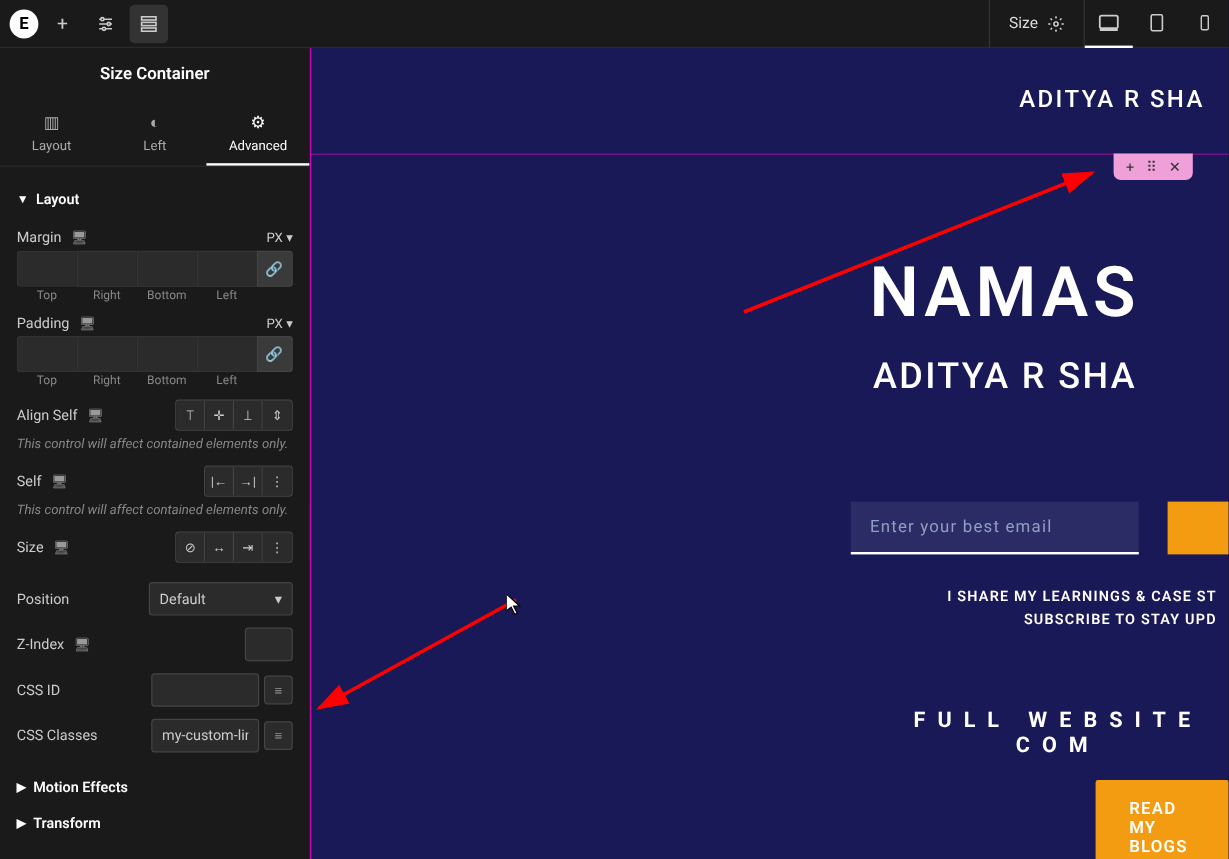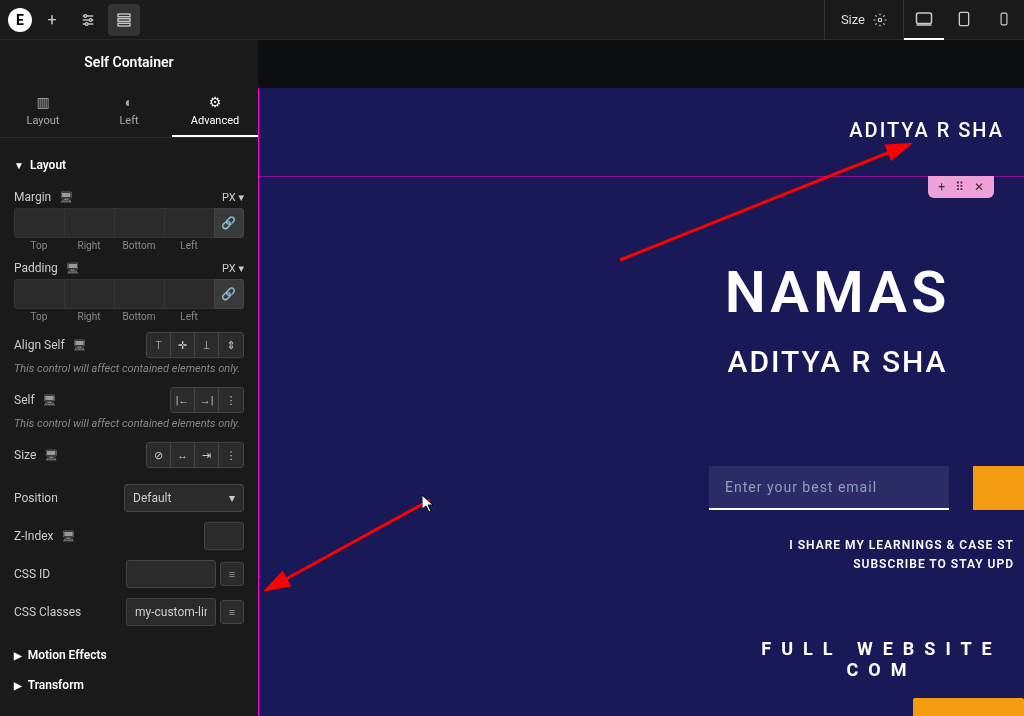--- a/index.html
+++ b/index.html
@@ -49,21 +49,21 @@
 .btn-group .bg-btn:last-child { border-right: none; }
 
 .select { background: #2b2b2b; border: 1px solid #444; color: #ccc; padding: 6px 8px; border-radius: 3px; font-size: 12px; width: 120px; display: flex; align-items: center; justify-content: space-between; cursor: pointer; }
 .text-input { background: #2b2b2b; border: 1px solid #444; color: #ccc; padding: 6px 8px; border-radius: 3px; font-size: 12px; width: 90px; }
 .small-input { width: 40px; }
 .input-wrap { display: flex; align-items: center; gap: 4px; }
 .dyn-btn { width: 24px; height: 24px; background: #2b2b2b; border: 1px solid #444; border-radius: 3px; display: flex; align-items: center; justify-content: center; color: #999; cursor: pointer; font-size: 11px; }
 
 .collapse-handle { position: absolute; right: -12px; top: 382px; width: 12px; height: 44px; background: #2a2a2a; border-radius: 0 4px 4px 0; display: flex; align-items: center; justify-content: center; color: #999; font-size: 10px; cursor: pointer; }
 
-.canvas { flex: 1; background: #1a1958; position: relative; overflow: hidden; margin-top: 48px; }
+.canvas { flex: 1; background: #1a1958; position: relative; overflow: hidden; }
 .canvas-inner { position: absolute; left: 0; top: 0; right: 0; bottom: 0; border-left: 1px solid #ff00d4; }
 .brand-top { position: absolute; top: 30px; right: 20px; color: #fff; font-size: 20px; font-weight: 500; letter-spacing: 2px; }
 .container-line { position: absolute; top: 88px; left: 0; right: 0; height: 1px; background: rgba(255,0,212,0.5); }
 .container-toolbar { position: absolute; top: 88px; right: 30px; background: #f0a0d8; padding: 4px 10px; border-radius: 0 0 6px 6px; display: flex; gap: 10px; align-items: center; color: #333; font-size: 12px; }
 .container-toolbar span { cursor: pointer; }
 
 .hero { position: absolute; top: 170px; left: 392px; right: 0; text-align: center; color: #fff; }
 .hero h1 { font-size: 58px; letter-spacing: 4px; font-weight: 600; }
 .hero h2 { font-size: 30px; letter-spacing: 2px; margin-top: 18px; font-weight: 500; }
 .subscribe { position: absolute; top: 378px; left: 450px; right: 0; display: flex; gap: 24px; align-items: stretch; }
@@ -127,21 +127,21 @@
       <svg width="14" height="14" viewBox="0 0 24 24" fill="none" stroke="currentColor" stroke-width="2">
           <rect x="7" y="2" width="10" height="20" rx="2"></rect>
         </svg>
     </div>
   </div>
 </div>
 
 <div class="main">
 
   <div class="sidebar">
-    <div class="sidebar-header">Self Container</div>
+    <div class="sidebar-header">Size Container</div>
     <div class="tabs">
       <div class="tab">
         <span class="tab-icon">▥</span>
         <span>Layout</span>
       </div>
       <div class="tab">
         <span class="tab-icon">◐</span>
         <span>Left</span>
       </div>
       <div class="tab active">

